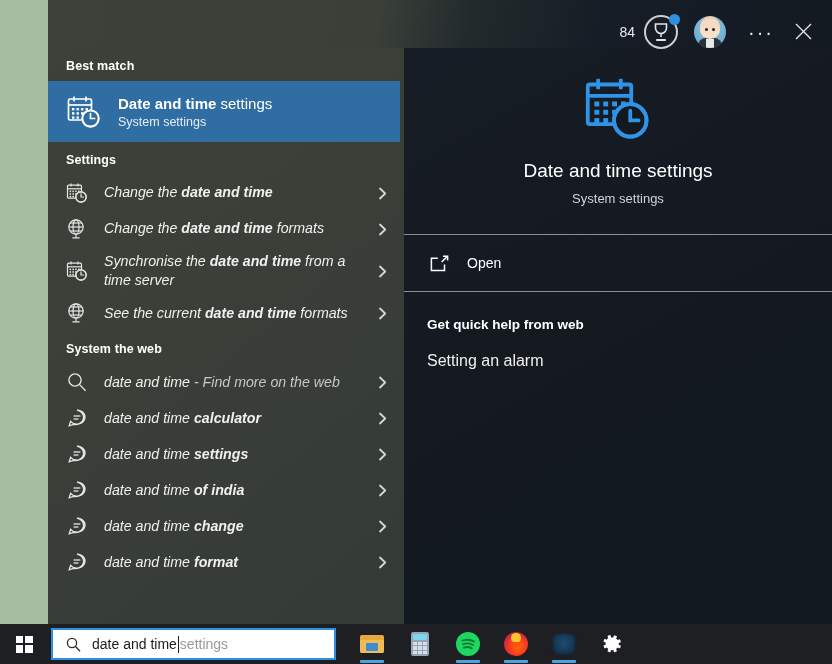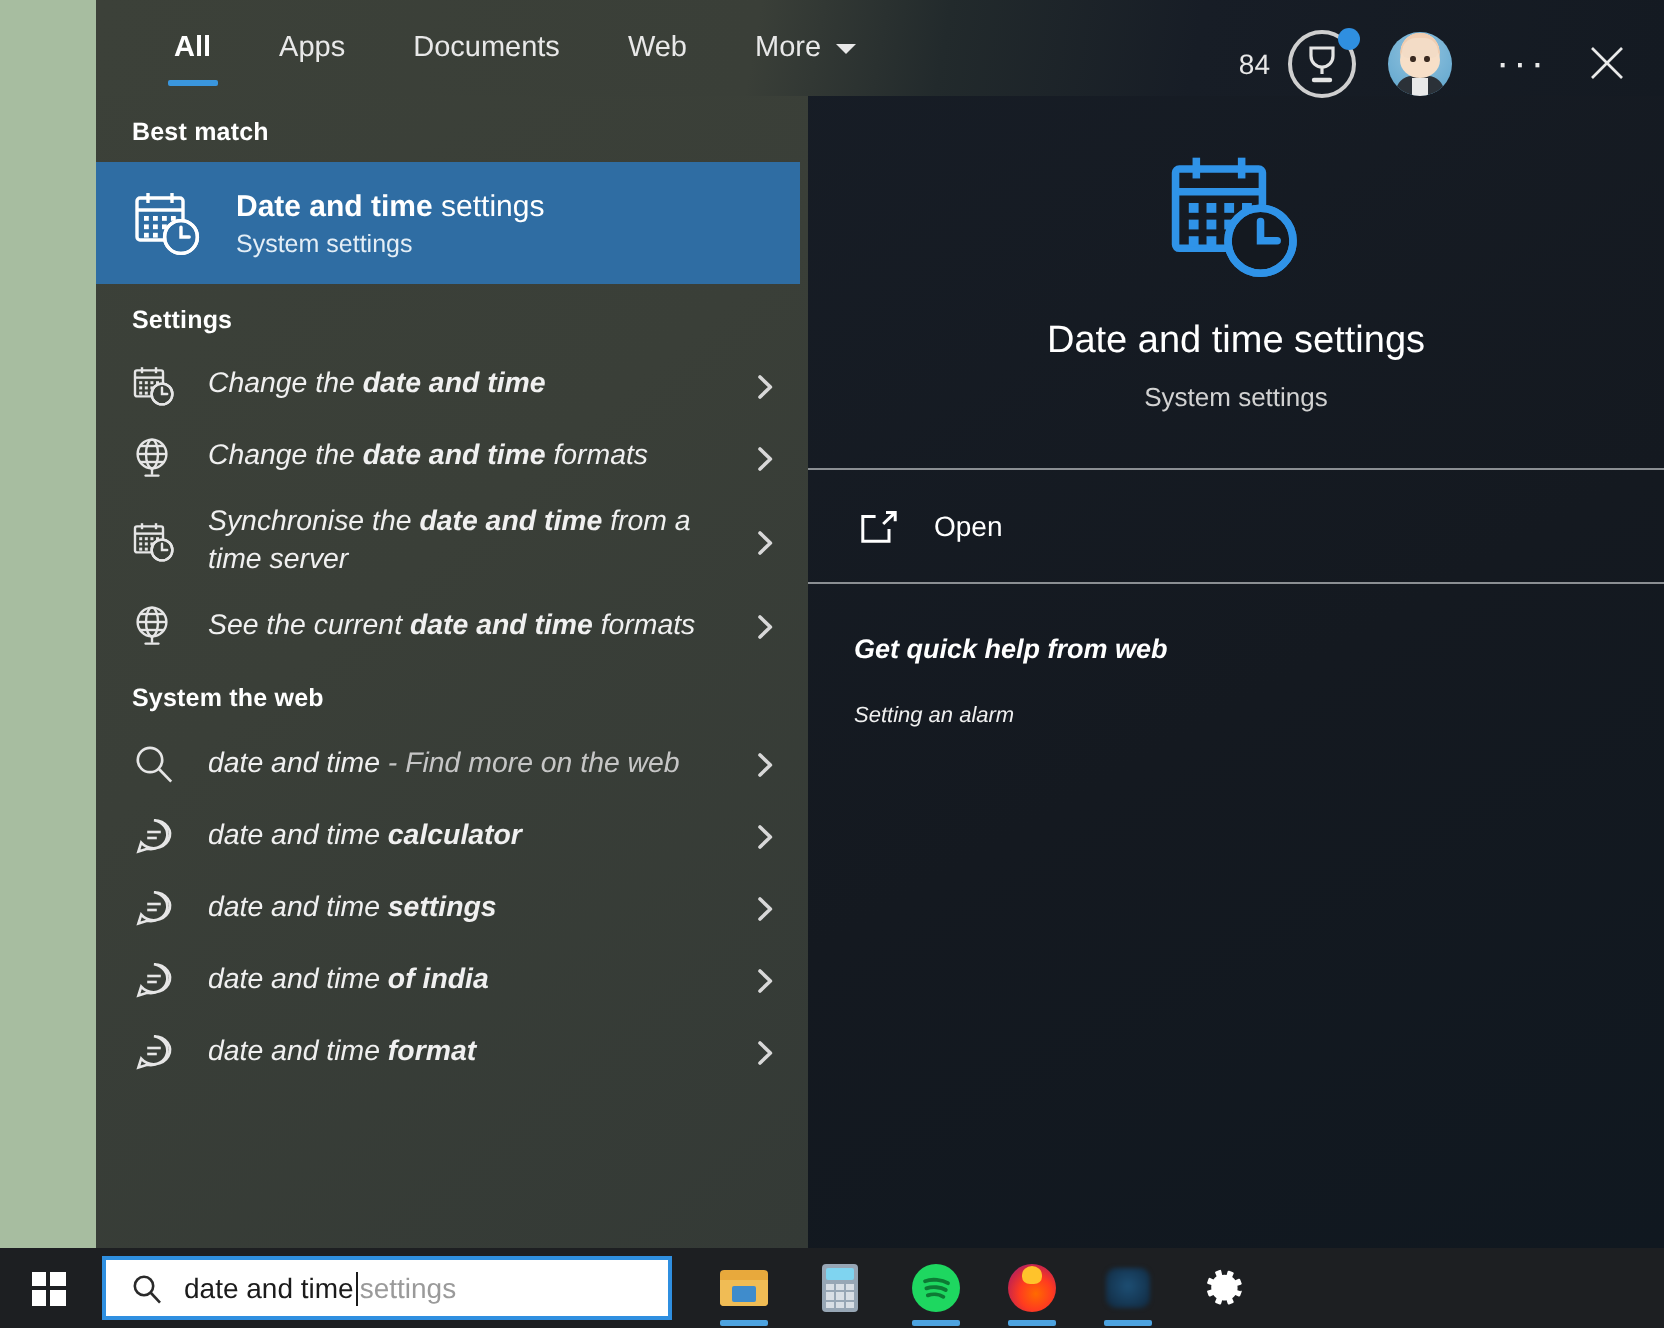--- a/index.html
+++ b/index.html
@@ -120,23 +120,23 @@
   .preview-icon { width:68px; height:62px; color:#2f93e8; margin-bottom:22px; }
   .preview-title { font-size:19px; color:#ffffff; margin-bottom:9px; }
   .preview-sub { font-size:13px; color:#d2d2d2; }
   .divider { height:1px; background:#8b8f93; margin:0 0; }
   .open-row {
     height:56px; display:flex; align-items:center; gap:18px; padding-left:26px;
     cursor:default;
   }
   .open-icon { width:19px; height:17px; color:#ffffff; flex:none; }
   .open-label { font-size:14px; color:#ffffff; }
-  .help-block { padding:25px 0 0 23px;font-style:italic; }
+  .help-block { padding:25px 0 0 23px; }
   .help-title { font-size:13.5px; font-weight:bold; color:#ffffff; margin-bottom:19px; }
-  .help-link { font-size:11px; color:#efefef; cursor:default;margin-top:20px; }
+  .help-link { font-size:16px; color:#efefef; cursor:default;margin-top:20px; }
 
   
   .taskbar {
     position:absolute; left:0; bottom:0; width:832px; height:40px;
     background:#1d1f22; display:flex; align-items:center;
   }
   .start-btn {
     width:48px; height:40px; display:flex; align-items:center; justify-content:center;
     cursor:default;
   }
@@ -391,20 +391,33 @@
                 <path d="M4 2.5 L9.2 7.5 L4 12.5"></path>
               </svg>
             </div>
           </div>
           <div class="row">
             <div class="row-icon"><svg viewBox="0 0 22 22" fill="none" stroke="currentColor" stroke-width="1.3">
                 <path d="M11 3.1a8 7 0 1 1 -6.4 11.2 L3.2 18.8 L7.6 17.4 A8 7 0 0 0 11 3.1 Z"></path>
                 <line x1="7.6" y1="9" x2="14.4" y2="9"></line>
                 <line x1="7.6" y1="12" x2="12.4" y2="12"></line>
               </svg></div>
+            <div class="row-label"><span>date and time </span><b>change</b><span class="dim"></span></div>
+            <div class="chev">
+              <svg width="13" height="15" viewBox="0 0 13 15" fill="none" stroke="currentColor" stroke-width="1.8" stroke-linecap="round" stroke-linejoin="round">
+                <path d="M4 2.5 L9.2 7.5 L4 12.5"></path>
+              </svg>
+            </div>
+          </div>
+          <div class="row">
+            <div class="row-icon"><svg viewBox="0 0 22 22" fill="none" stroke="currentColor" stroke-width="1.3">
+                <path d="M11 3.1a8 7 0 1 1 -6.4 11.2 L3.2 18.8 L7.6 17.4 A8 7 0 0 0 11 3.1 Z"></path>
+                <line x1="7.6" y1="9" x2="14.4" y2="9"></line>
+                <line x1="7.6" y1="12" x2="12.4" y2="12"></line>
+              </svg></div>
             <div class="row-label"><span>date and time </span><b>format</b><span class="dim"></span></div>
             <div class="chev">
               <svg width="13" height="15" viewBox="0 0 13 15" fill="none" stroke="currentColor" stroke-width="1.8" stroke-linecap="round" stroke-linejoin="round">
                 <path d="M4 2.5 L9.2 7.5 L4 12.5"></path>
               </svg>
             </div>
           </div>
         </div>
     </div>
 
@@ -456,38 +469,20 @@
       <div class="help-block">
         <div class="help-title">Get quick help from web</div>
         <div id="help-links">
             <div class="help-link">Setting an alarm</div>
           </div>
       </div>
     </div>
   </div>
 
   <div class="header">
-    <div class="tabs" id="tabs">
-        <div class="tab active">
-          <span>All</span>
-        </div>
-        <div class="tab">
-          <span>Apps</span>
-        </div>
-        <div class="tab">
-          <span>Documents</span>
-        </div>
-        <div class="tab">
-          <span>Web</span>
-        </div>
-        <div class="tab">
-          <span>More</span>
-          <span class="caret"></span>
-        </div>
-      </div>
     <div class="header-right">
       <div class="points">84</div>
       <div class="rewards">
         <div class="ring"></div>
         <svg viewBox="0 0 34 34" fill="none" stroke="#e4e4e4" stroke-width="1.6" style="position:absolute;inset:0">
           <path d="M11.5 9 H22.5 V13 a5.5 5.5 0 0 1 -11 0 Z"></path>
           <path d="M17 18.5 V22"></path>
           <path d="M13 25 H21" stroke-width="2.2" stroke-linecap="round"></path>
         </svg>
         <div class="dot"></div>

